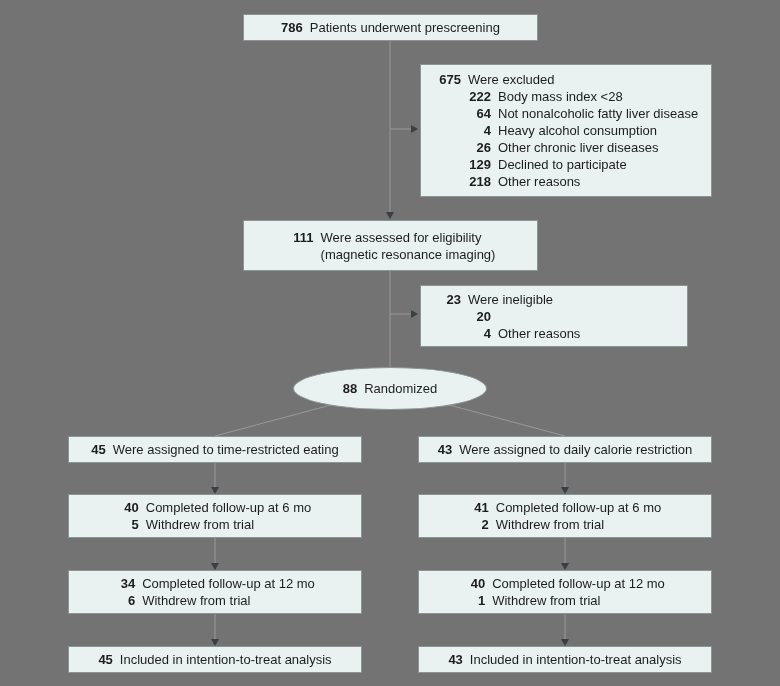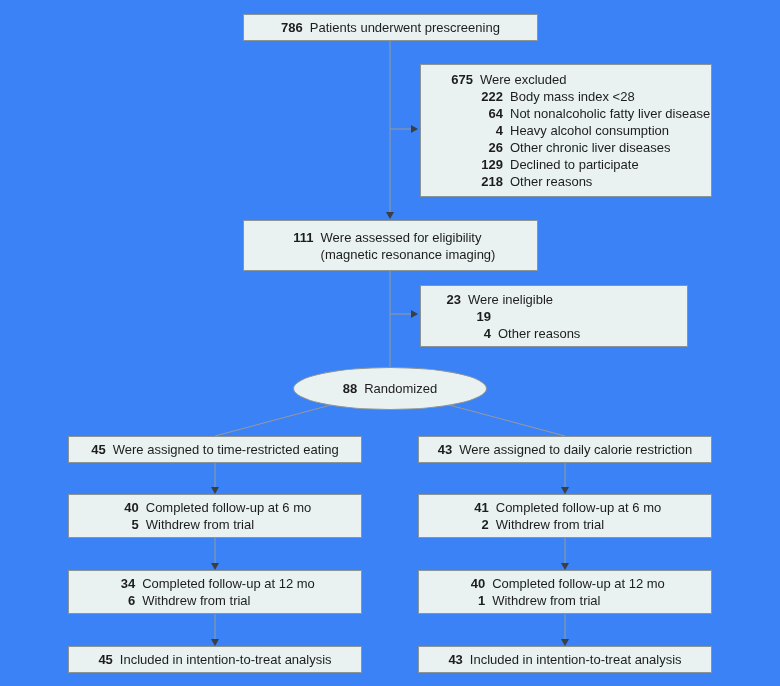--- a/index.html
+++ b/index.html
@@ -4,21 +4,21 @@
 <style>
   :root{
     --box-fill:#e9f2f1;
     --box-border:#8c9596;
     --line:#999999;
     --arrowhead:#3a3f41;
     --text:#1d1d1d;
   }
   html,body{margin:0;padding:0;background:#ffffff;}
   .stage{
-    position:relative;width:780px;height:686px;background:#3b82f6;
+    position:relative;width:780px;height:686px;background:#737373;
     font-family:"Liberation Sans",sans-serif;color:var(--text);
     font-size:13px;overflow:hidden;
   }
   .connectors{position:absolute;left:0;top:0;width:780px;height:686px;z-index:0;}
   .cline{stroke:var(--line);stroke-width:1;fill:none;}
   .ahead{fill:var(--arrowhead);stroke:none;}
   .box{
     position:absolute;box-sizing:border-box;z-index:1;
     background:var(--box-fill);border:1px solid var(--box-border);
   }
@@ -76,21 +76,21 @@
     <polygon class="ahead" points="561,639 569,639 565,646"></polygon>
   </svg>
 
   <div class="box centered" style="left:243px;top:14px;width:295px;height:27px;">
     <div class="single">
       <span class="num">786</span>
       <span class="lbl">Patients underwent prescreening</span>
     </div>
   </div>
 
-  <div class="box list" style="left:420px;top:64px;width:292px;height:133px;padding-left:12px;">
+  <div class="box list" style="left:420px;top:64px;width:292px;height:133px;">
     <div class="listpad">
       <div class="row">
           <span class="num w0">675</span>
           <span class="lbl">Were excluded</span>
         </div>
       <div class="row">
           <span class="num w1">222</span>
           <span class="lbl">Body mass index &lt;28</span>
         </div>
       <div class="row">
@@ -129,21 +129,21 @@
     </div>
   </div>
 
   <div class="box list" style="left:420px;top:285px;width:268px;height:62px;">
     <div class="listpad">
       <div class="row">
           <span class="num w0">23</span>
           <span class="lbl">Were ineligible</span>
         </div>
       <div class="row">
-          <span class="num w1">19</span>
+          <span class="num w1">20</span>
         </div>
       <div class="row">
           <span class="num w1">4</span>
           <span class="lbl">Other reasons</span>
         </div>
     </div>
   </div>
 
   <div class="ellipse" style="left:293px;top:367px;width:194px;height:43px;">
     <div class="single">

